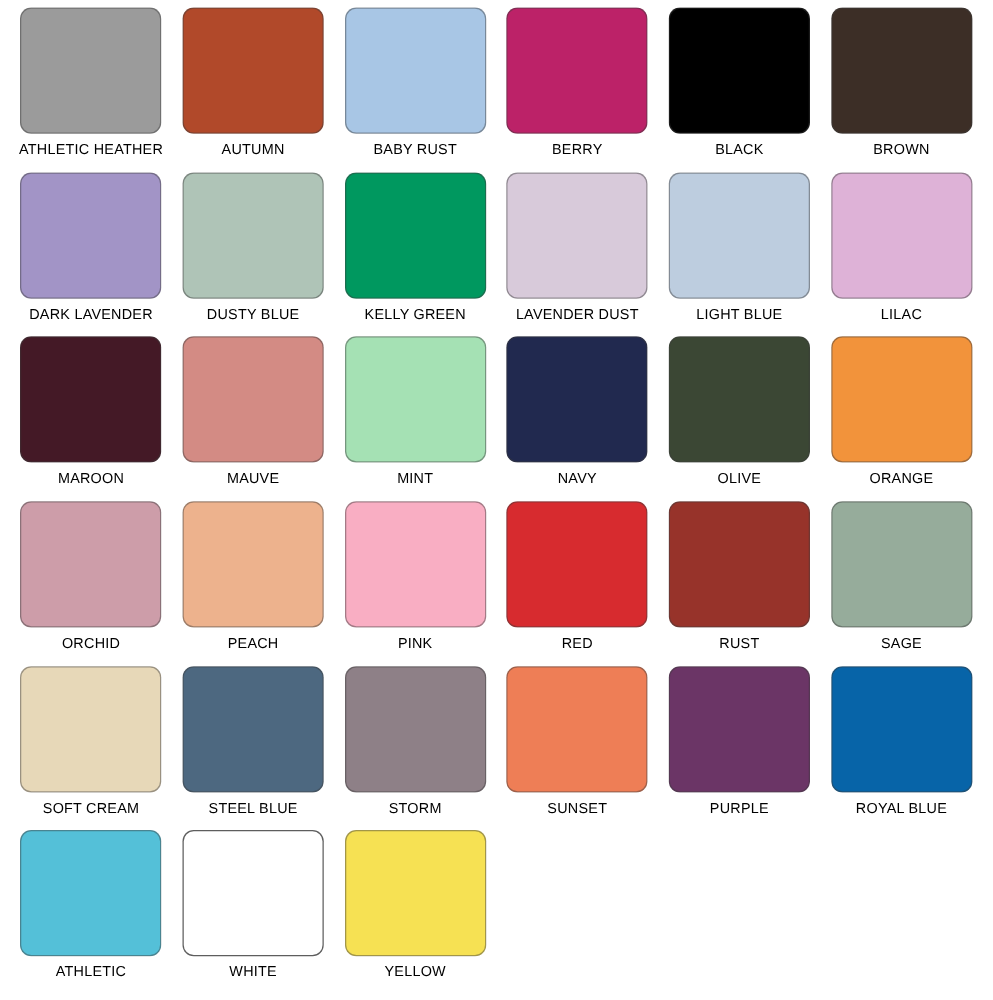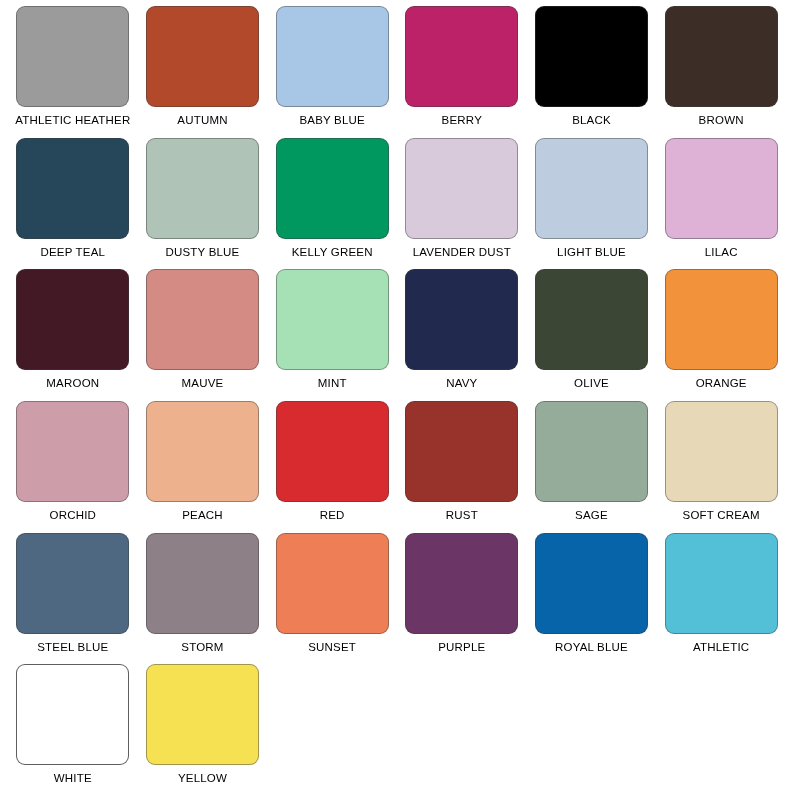--- a/index.html
+++ b/index.html
@@ -60,37 +60,37 @@
     <div class="swatch-cell">
       <div class="swatch-chip" style="background-color: rgb(155, 155, 155);"></div>
       <div class="swatch-label">ATHLETIC HEATHER</div>
     </div>
     <div class="swatch-cell">
       <div class="swatch-chip" style="background-color: rgb(177, 73, 42);"></div>
       <div class="swatch-label">AUTUMN</div>
     </div>
     <div class="swatch-cell">
       <div class="swatch-chip" style="background-color: rgb(168, 198, 229);"></div>
-      <div class="swatch-label">BABY BLUE</div>
+      <div class="swatch-label">BABY RUST</div>
     </div>
     <div class="swatch-cell">
       <div class="swatch-chip" style="background-color: rgb(188, 34, 104);"></div>
       <div class="swatch-label">BERRY</div>
     </div>
     <div class="swatch-cell">
       <div class="swatch-chip" style="background-color: rgb(0, 0, 0);"></div>
       <div class="swatch-label">BLACK</div>
     </div>
     <div class="swatch-cell">
       <div class="swatch-chip" style="background-color: rgb(60, 46, 38);"></div>
       <div class="swatch-label">BROWN</div>
     </div>
     <div class="swatch-cell">
-      <div class="swatch-chip" style="background-color: rgb(38, 70, 89);"></div>
-      <div class="swatch-label">DEEP TEAL</div>
+      <div class="swatch-chip" style="background-color: rgb(162, 148, 198);"></div>
+      <div class="swatch-label">DARK LAVENDER</div>
     </div>
     <div class="swatch-cell">
       <div class="swatch-chip" style="background-color: rgb(175, 196, 183);"></div>
       <div class="swatch-label">DUSTY BLUE</div>
     </div>
     <div class="swatch-cell">
       <div class="swatch-chip" style="background-color: rgb(0, 152, 95);"></div>
       <div class="swatch-label">KELLY GREEN</div>
     </div>
     <div class="swatch-cell">
@@ -131,20 +131,24 @@
     </div>
     <div class="swatch-cell">
       <div class="swatch-chip" style="background-color: rgb(205, 157, 169);"></div>
       <div class="swatch-label">ORCHID</div>
     </div>
     <div class="swatch-cell">
       <div class="swatch-chip" style="background-color: rgb(237, 178, 141);"></div>
       <div class="swatch-label">PEACH</div>
     </div>
     <div class="swatch-cell">
+      <div class="swatch-chip" style="background-color: rgb(249, 174, 195);"></div>
+      <div class="swatch-label">PINK</div>
+    </div>
+    <div class="swatch-cell">
       <div class="swatch-chip" style="background-color: rgb(215, 43, 47);"></div>
       <div class="swatch-label">RED</div>
     </div>
     <div class="swatch-cell">
       <div class="swatch-chip" style="background-color: rgb(151, 51, 42);"></div>
       <div class="swatch-label">RUST</div>
     </div>
     <div class="swatch-cell">
       <div class="swatch-chip" style="background-color: rgb(150, 172, 155);"></div>
       <div class="swatch-label">SAGE</div>

